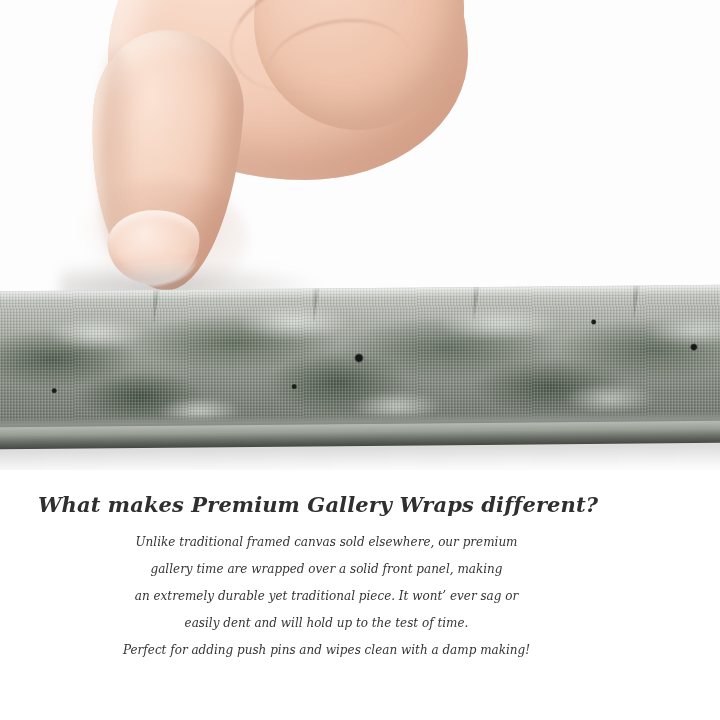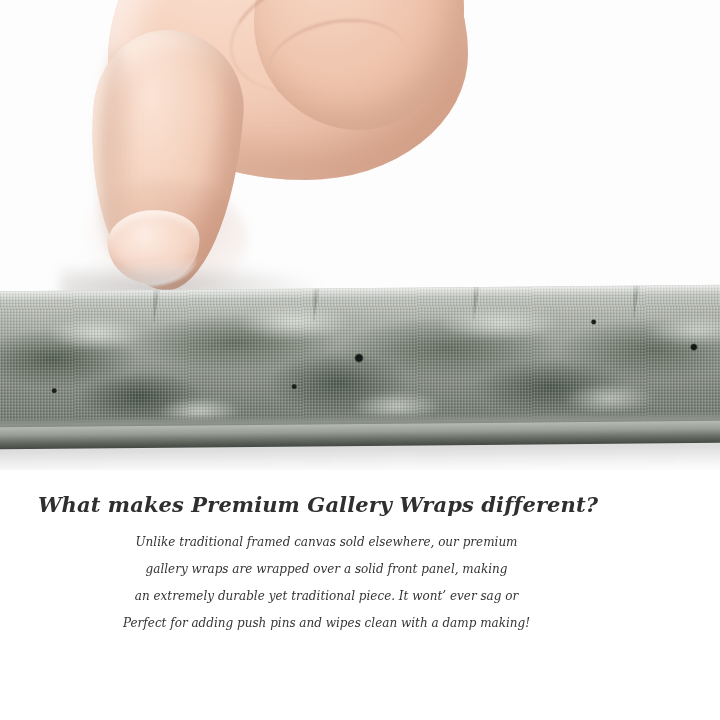--- a/index.html
+++ b/index.html
@@ -321,19 +321,20 @@
       <div class="strip-bottom-rail"></div>
     </div>
     <div class="strip-bottom-edge"></div>
     <div class="strip-drop-shadow"></div>
   </div>
 
   <div class="caption">
     <div class="caption-heading">What makes Premium Gallery Wraps different?</div>
     <div class="caption-body">
       <span class="line">Unlike traditional framed canvas sold elsewhere, our premium</span>
-      <span class="line">gallery wraps are wrapped over a solid front panel, making</span>
+      <span class="line">gallery time are wrapped over a solid front panel, making</span>
       <span class="line">an extremely durable yet traditional piece. It wont’ ever sag or</span>
+      <span class="line">easily dent and will hold up to the test of time.</span>
       <span class="line">Perfect for adding push pins and wipes clean with a damp making!</span>
     </div>
   </div>
 
 </div>
 
 </body></html>

